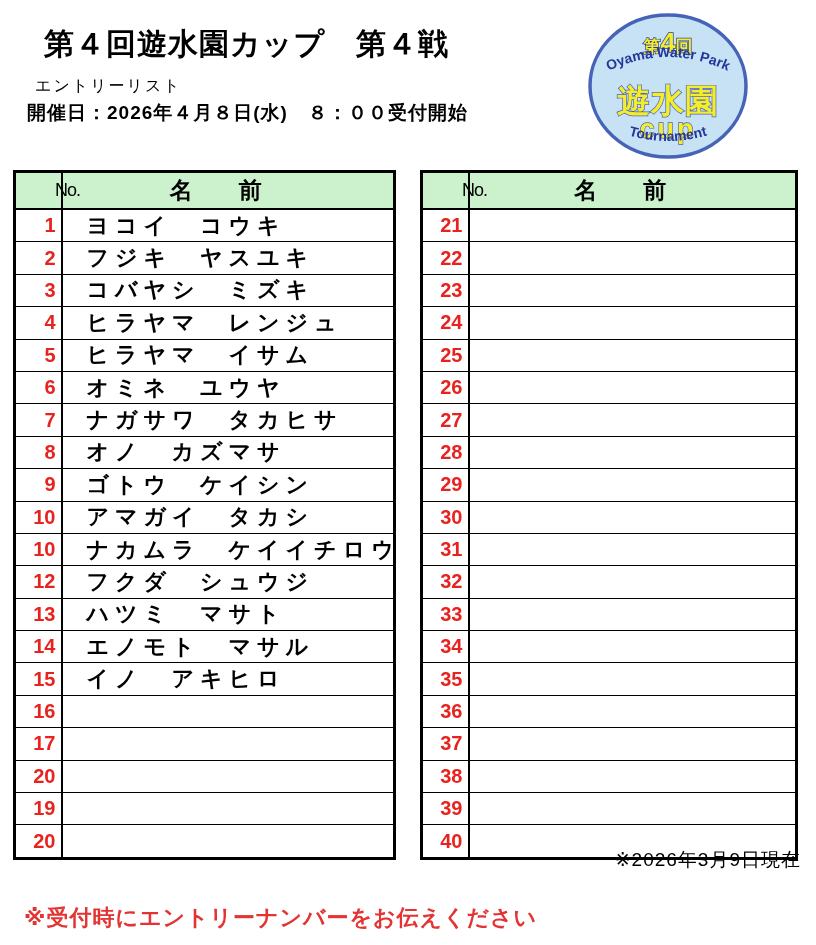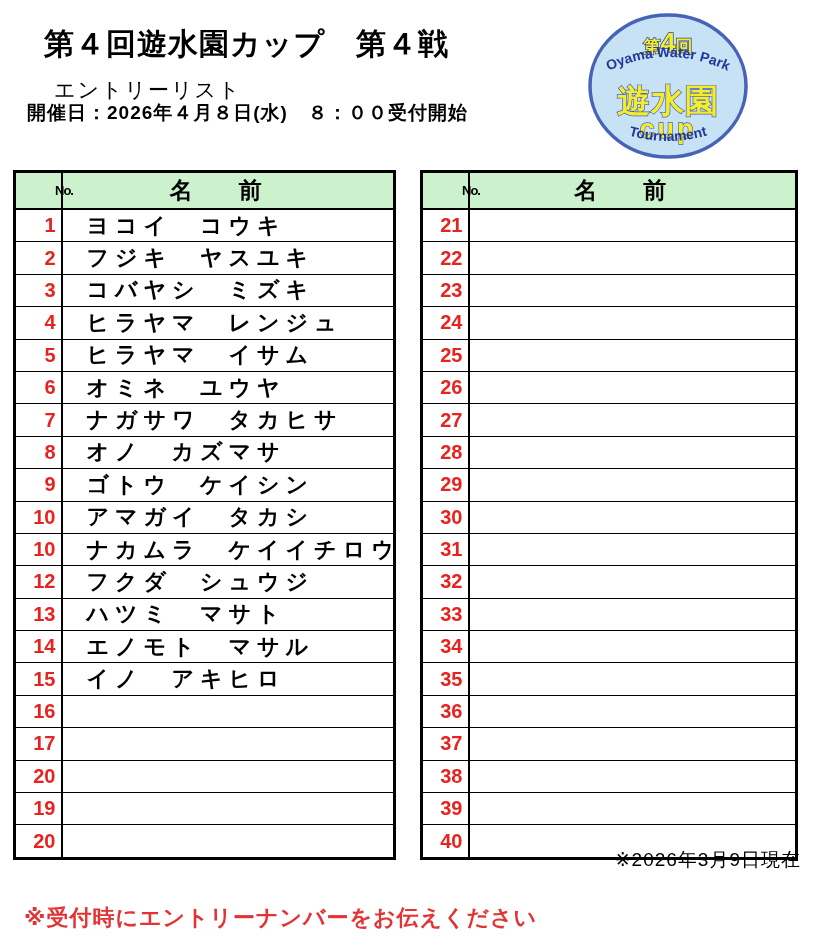--- a/index.html
+++ b/index.html
@@ -6,42 +6,42 @@
   body {
     width:816px; height:945px; position:relative; background:#ffffff;
     font-family:"Liberation Sans","DejaVu Sans",sans-serif; color:#000;
     overflow:hidden;
   }
   .title {
     position:absolute; left:44px; top:24px;
     font-size:30px; font-weight:bold; letter-spacing:1px; white-space:nowrap;
   }
   .subtitle {
-    position:absolute; left:54px; top:76px;
-    font-size:21px; letter-spacing:2px; white-space:nowrap;
+    position:absolute; left:35px; top:76px;
+    font-size:16px; letter-spacing:2px; white-space:nowrap;
   }
   .date-line {
     position:absolute; left:27px; top:100px;
     font-size:19px; font-weight:bold; letter-spacing:1px; white-space:nowrap;
   }
   .logo { position:absolute; left:586px; top:10px; }
 
   table.entry-table {
     position:absolute; top:170px; border-collapse:collapse; table-layout:fixed;
     border:3px solid #000;
   }
   table.entry-table.left  { left:13px;  width:383px; }
   table.entry-table.right { left:420px; width:378px; }
   .entry-table th, .entry-table td { border:1.5px solid #000; padding:0; }
   .entry-table col.no-col { width:47px; }
   .entry-table thead th {
     background:#ccf2cd; height:35px; border-bottom:2.5px solid #000;
   }
   .entry-table th.no-header {
-    font-size:13px; font-weight:bold; letter-spacing:-1px;
+    font-size:18px; font-weight:normal; letter-spacing:-1px;
     border-right:2px solid #000;
     padding-left:39px;
   }
   .entry-table th.name-header {
     font-size:23px; font-weight:bold; padding-right:24px;
   }
   .entry-table td { height:31.4px; background:#fff; }
   .entry-table td.no-cell {
     color:#e8231f; font-weight:bold; font-size:20px;
     text-align:right; padding-right:5px; border-right:2px solid #000;

